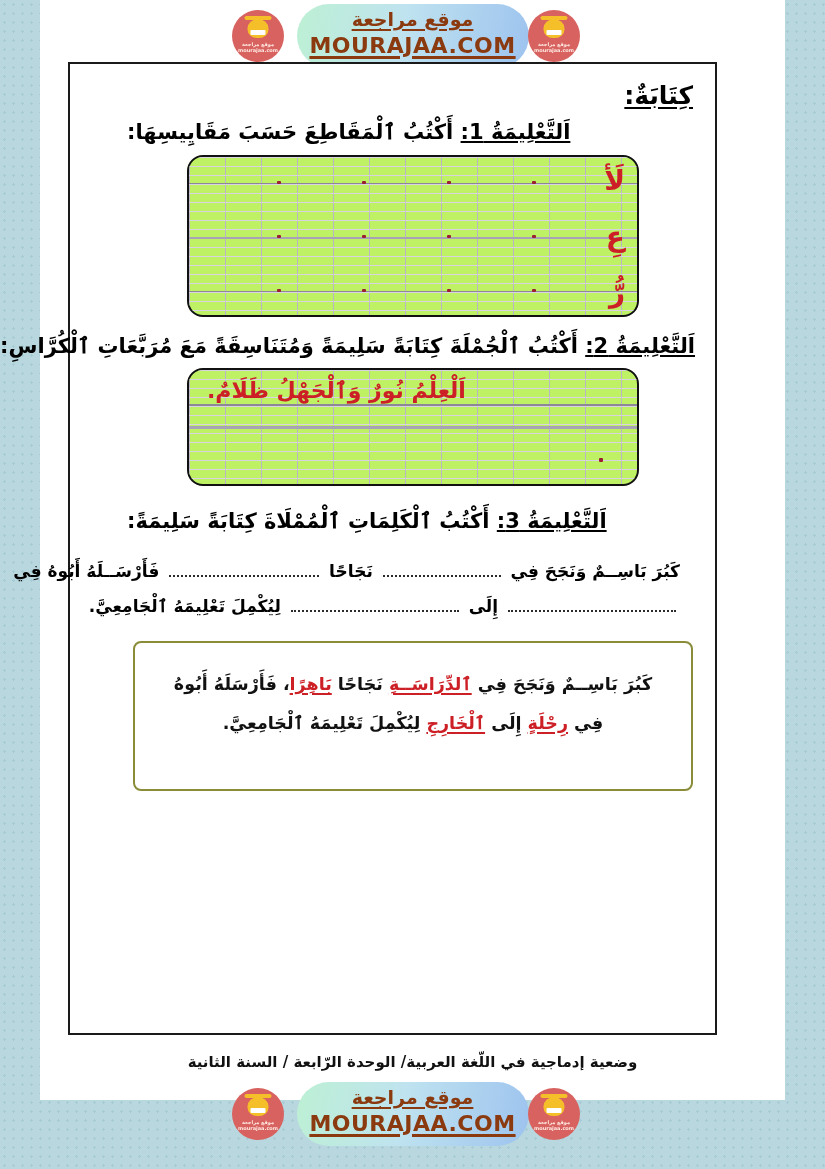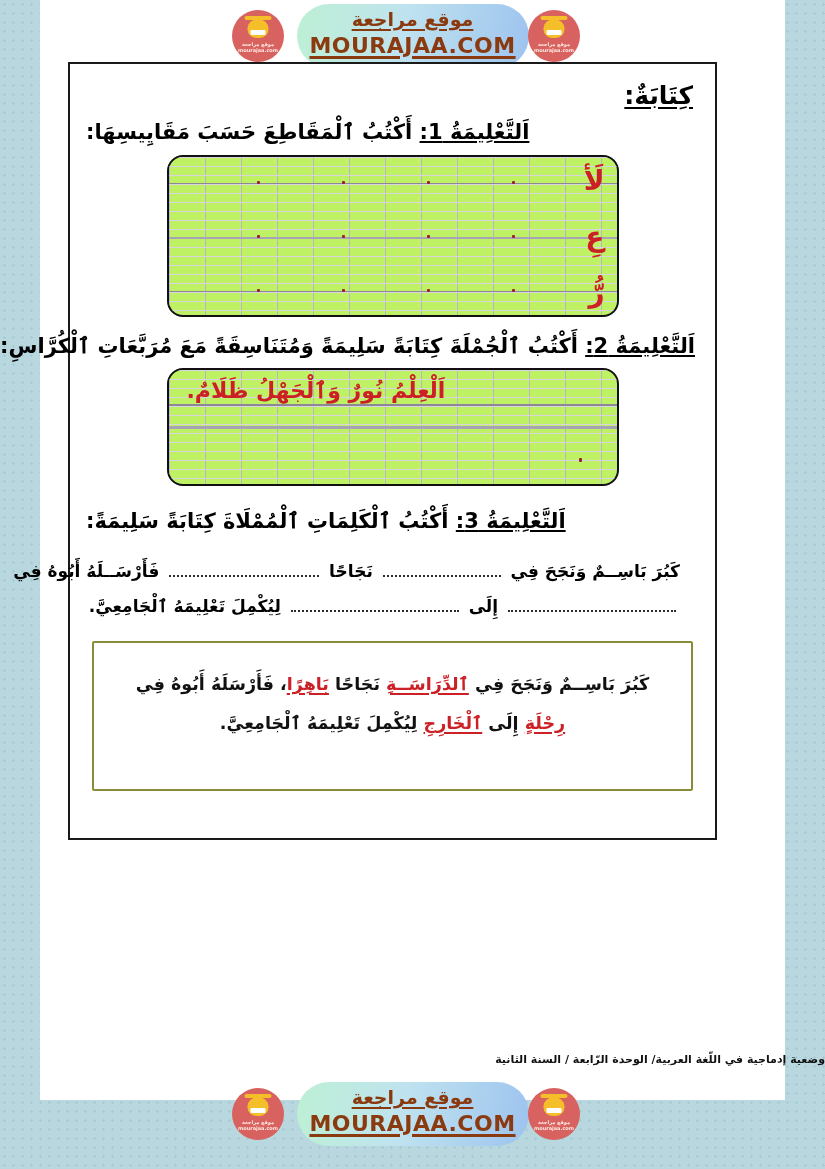--- a/index.html
+++ b/index.html
@@ -26,25 +26,26 @@
     height: 1100px;
     background: #ffffff;
   }
 
   
   .worksheet-frame {
     position: absolute;
     left: 68px;
     top: 62px;
     width: 649px;
-    height: 778px;
+    height: 973px;
     border: 2px solid #1a1a1a;
     background: #ffffff;
     box-sizing: border-box;
     direction: rtl;
+    padding-left: 41px;
   }
 
   .ws-inner {
     padding: 14px 16px 10px 16px;
     box-sizing: border-box;
     height: 100%;
   }
 
   
   .page-title {
@@ -188,21 +189,21 @@
     margin: 0 4px;
   }
   .d-md { width: 118px; }
   .d-lg { width: 150px; }
   .d-xl { width: 168px; }
 
   
   .answer-box {
     margin: 16px 6px 0 6px;
     border: 2px solid #8a8c3a;
-    border-radius: 2px;
+    border-radius: 8px;
     padding: 22px 26px 24px 26px;
     direction: rtl;
     text-align: center;
     font-size: 17.5px;
     font-weight: bold;
     color: #111;
     line-height: 2.2;
     min-height: 150px;
     box-sizing: border-box;
     font-family: "DejaVu Sans", "Liberation Sans", sans-serif;
@@ -213,23 +214,23 @@
     text-underline-offset: 3px;
     text-decoration-thickness: 2px;
   }
 
   
   .footer-caption {
     position: absolute;
     left: 0;
     right: 0;
     top: 1053px;
-    text-align: right;
-    direction: rtl;
-    font-size: 11px;
+    text-align: center;
+    direction: rtl;
+    font-size: 15px;
     font-weight: bold;
     color: #111;
     font-family: "DejaVu Sans", "Liberation Sans", sans-serif;
   }
 
   
   .banner {
     position: absolute;
     left: 0;
     right: 0;

